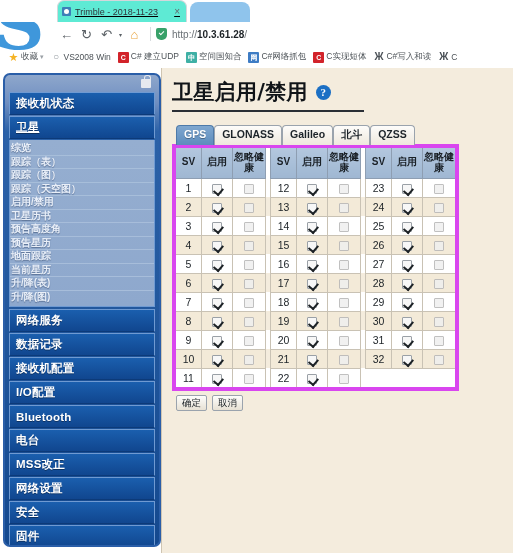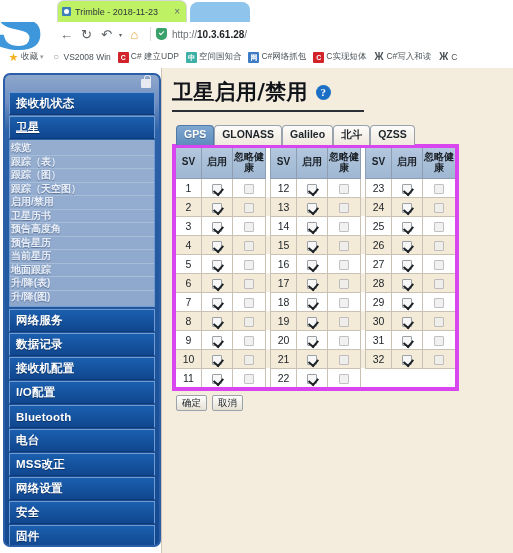--- a/index.html
+++ b/index.html
@@ -12,23 +12,23 @@
   
   .browser{width:513px;height:68px;background:#ffffff;position:relative;}
   .logo-wm{
     position:absolute;left:-6px;top:-4px;width:66px;height:62px;
     color:#2f8fd8;font-size:70px;line-height:58px;font-weight:bold;
     font-family:"DejaVu Serif",serif;opacity:.92;overflow:hidden;
   }
   .tabstrip{height:22px;position:relative;background:#ffffff;}
   .tab{
     position:absolute;left:57px;top:0;width:130px;height:22px;
-    background:#bef264;border-top-left-radius:7px;border-top-right-radius:7px;
+    background:#5eead4;border-top-left-radius:7px;border-top-right-radius:7px;
     border:1px solid #d3d7db;border-bottom:none;
-    display:flex;align-items:center;box-sizing:border-box;padding:1px 4px;
+    display:flex;align-items:center;box-sizing:border-box;padding:1px 4px;text-decoration:underline;
   }
   .tab .favicon{
     width:9px;height:9px;margin-right:4px;flex:0 0 auto;
     background:#3d7fb8;border-radius:1px;position:relative;
   }
   .tab .favicon:after{
     content:"";position:absolute;left:2px;top:2px;width:5px;height:5px;
     background:#fff;border-radius:50%;
   }
   .tab .ttl{
@@ -298,22 +298,22 @@
 
     <div class="sb-sub-wrap">
       <div class="sb-sub">综览</div>
       <div class="sb-sub">跟踪（表）</div>
       <div class="sb-sub">跟踪（图）</div>
       <div class="sb-sub">跟踪（天空图）</div>
       <div class="sb-sub">启用/禁用</div>
       <div class="sb-sub">卫星历书</div>
       <div class="sb-sub">预告高度角</div>
       <div class="sb-sub">预告星历</div>
+      <div class="sb-sub">地面跟踪</div>
       <div class="sb-sub">当前星历</div>
-      <div class="sb-sub">地面跟踪</div>
       <div class="sb-sub">升/降(表)</div>
       <div class="sb-sub">升/降(图)</div>
     </div>
 
     <div class="sb-item">
       <span class="sb-label">网络服务</span>
     </div>
     <div class="sb-item">
       <span class="sb-label">数据记录</span>
     </div>

